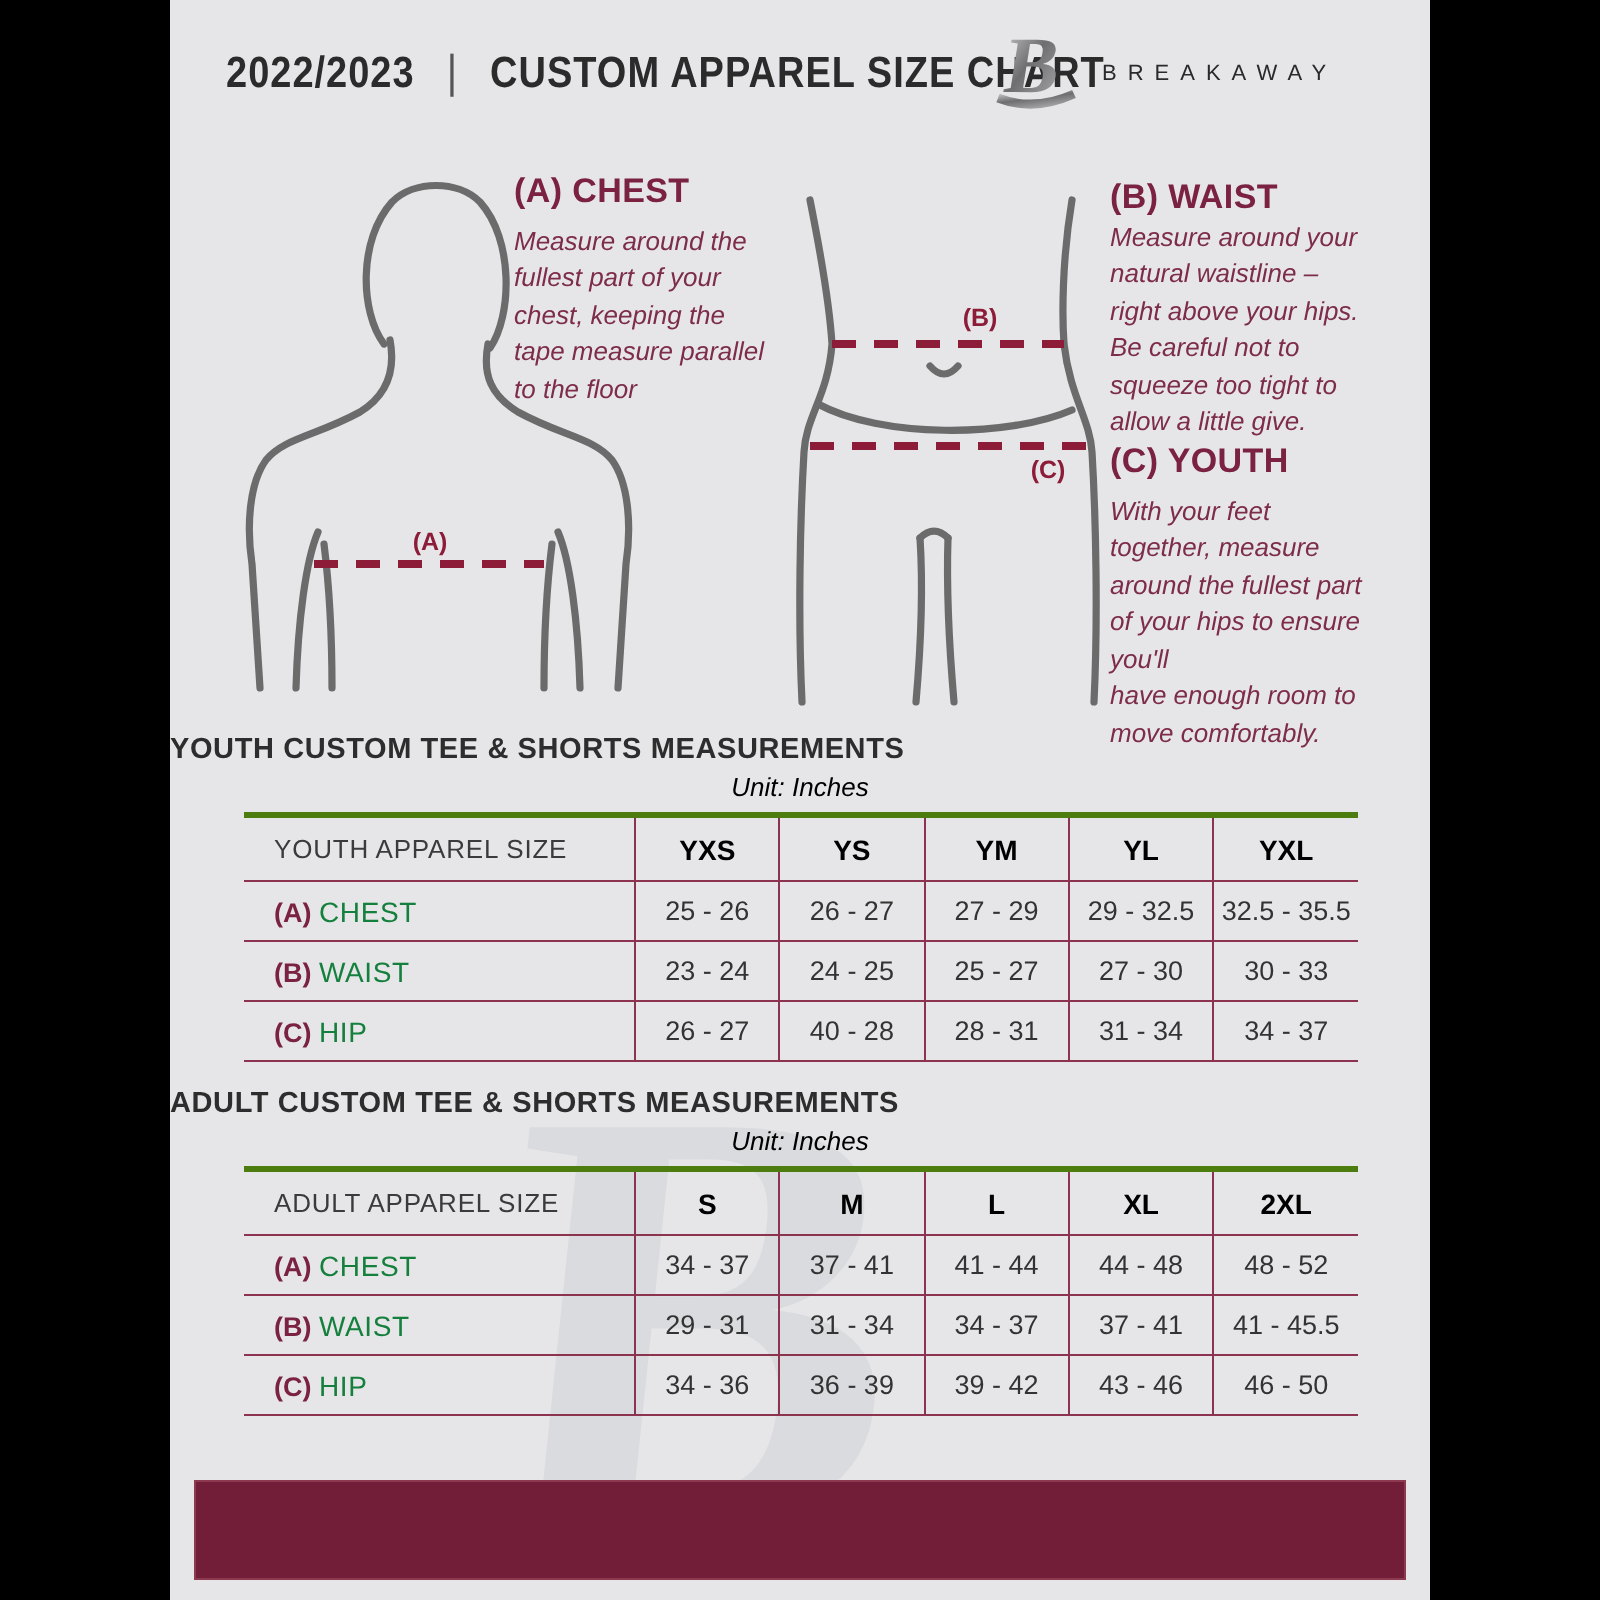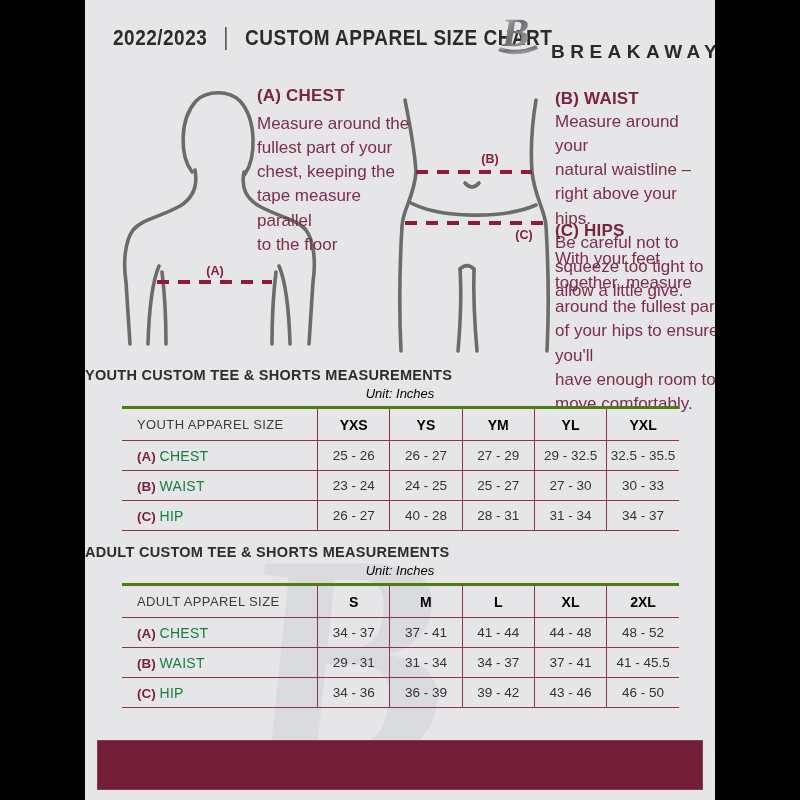--- a/index.html
+++ b/index.html
@@ -10,25 +10,25 @@
   .page{
     position:absolute;left:85px;top:0;width:630px;height:800px;
     background:#e6e6e8;overflow:hidden;
   }
   
   .hdr{position:absolute;left:28px;top:24px;display:flex;align-items:center;gap:14px;
        color:#2b2b2b;font-weight:bold;font-size:19px;letter-spacing:.5px;
        transform:scaleY(1.15);transform-origin:left top;white-space:nowrap;}
   .hdr .sep{font-weight:normal;color:#555;font-size:20px;padding:0 2px;}
   .logo-wrap{position:absolute;left:408px;top:10px;width:50px;height:52px;}
-  .brand{position:absolute;left:466px;top:41px;font-weight:bold;font-size:19px;
+  .brand{position:absolute;left:466px;top:31px;font-weight:normal;font-size:11px;
          letter-spacing:5.5px;color:#2a2a2a;}
   
   .instr-h{position:absolute;font-weight:bold;font-size:17px;color:#7a2240;letter-spacing:.2px;}
-  .instr-b{position:absolute;font-size:17px;line-height:1.42;
+  .instr-b{position:absolute;font-style:italic;font-size:13px;line-height:1.42;
            color:#7d2c49;white-space:pre-line;font-weight:500;}
   #h-chest{left:172px;top:86px;} #b-chest{left:172px;top:112px;width:160px;}
   #h-waist{left:470px;top:89px;} #b-waist{left:470px;top:110px;width:160px;}
   #h-hips{left:470px;top:221px;} #b-hips{left:470px;top:247px;width:170px;}
   
   .fig{position:absolute;}
   #fig-chest{left:33px;top:80px;}
   #fig-waist{left:305px;top:98px;}
   
   .sec-title{position:absolute;left:0;width:498px;text-align:left;
@@ -130,21 +130,21 @@
 to the floor</div>
 
     <div id="h-waist" class="instr-h">(B) WAIST</div>
     <div id="b-waist" class="instr-b">Measure around your
 natural waistline –
 right above your hips.
 Be careful not to
 squeeze too tight to
 allow a little give.</div>
 
-    <div id="h-hips" class="instr-h">(C) HIPS</div>
+    <div id="h-hips" class="instr-h">(C) YOUTH</div>
     <div id="b-hips" class="instr-b">With your feet
 together, measure
 around the fullest part
 of your hips to ensure
 you'll
 have enough room to
 move comfortably.</div>
 
     <div id="youth-title" class="sec-title">YOUTH CUSTOM TEE &amp; SHORTS MEASUREMENTS</div>
     <div id="youth-unit" class="sec-unit">Unit: Inches</div>

